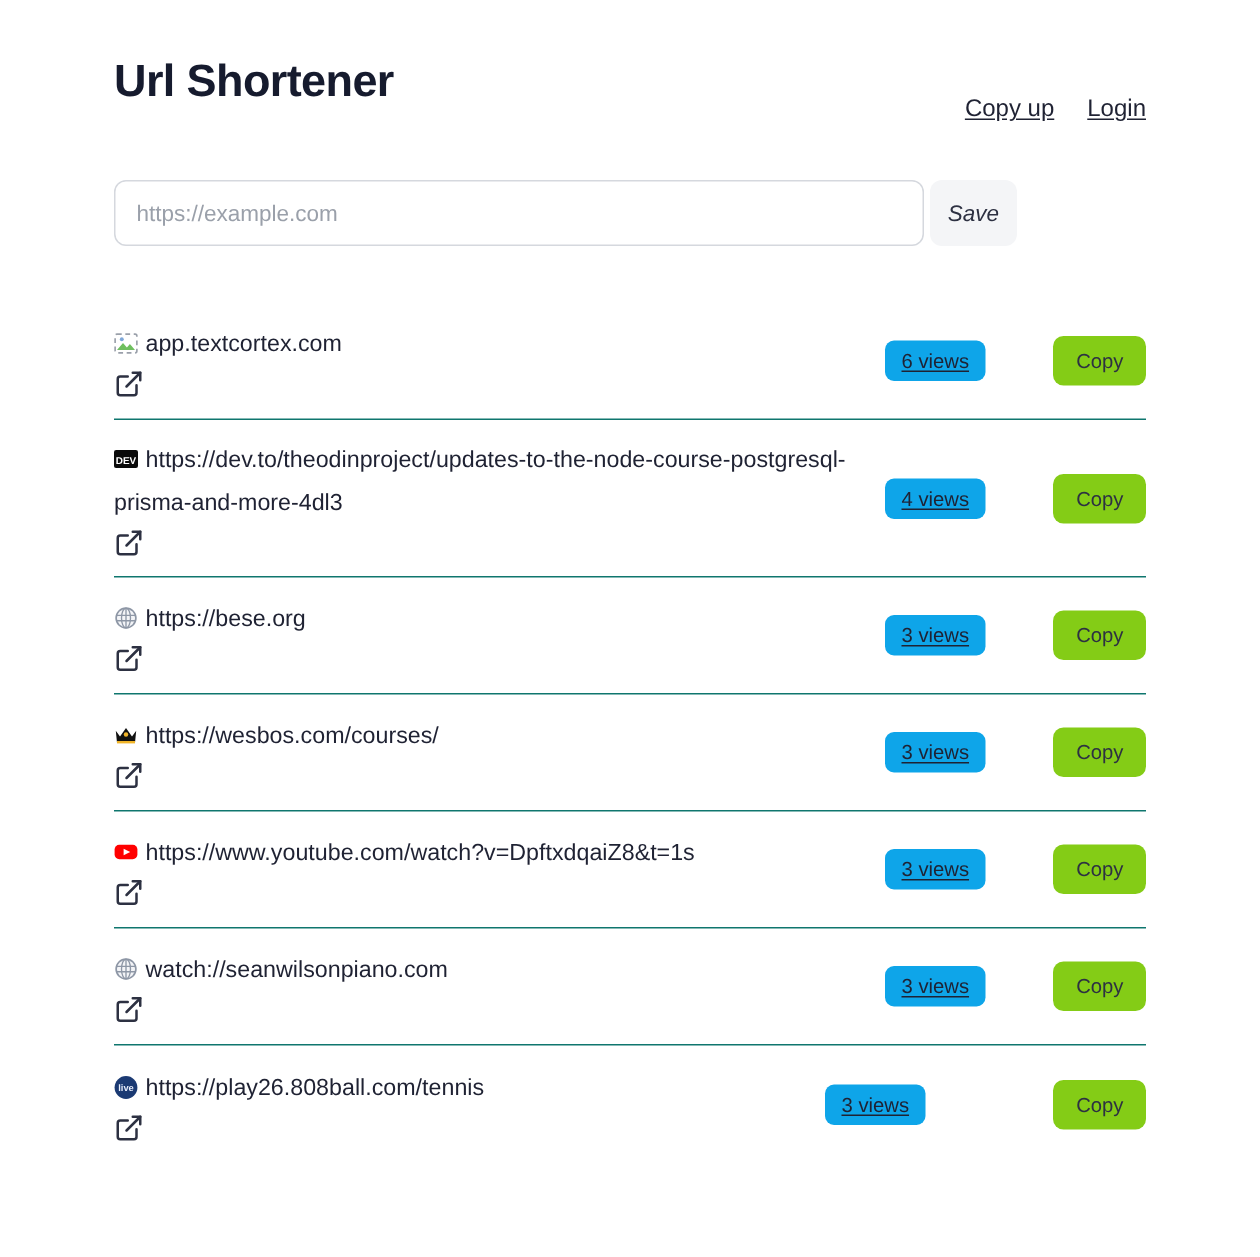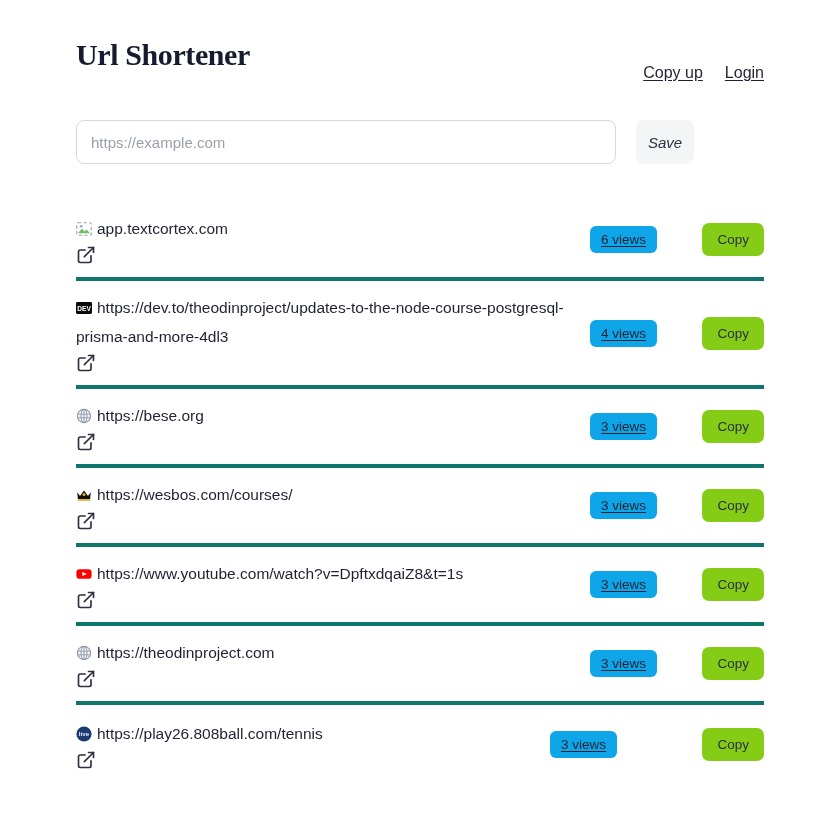--- a/index.html
+++ b/index.html
@@ -30,21 +30,20 @@
   .app-title {
     position: absolute;
     left: 0;
     top: 40px;
     margin: 0;
     font-size: 30px;
     line-height: 1;
     font-weight: 800;
     letter-spacing: -0.4px;
     color: #161b2e;
-    font-family: Liberation Serif, serif;
   }
   .nav {
     position: absolute;
     right: 0;
     top: 64px;
     display: flex;
     gap: 22px;
     align-items: baseline;
   }
   .nav-link {
@@ -52,21 +51,21 @@
     color: #1f2233;
     text-decoration: underline;
     text-underline-offset: 2px;
     cursor: pointer;
   }
 
   
   .form-row {
     display: flex;
     align-items: stretch;
-    gap: 16px;
+    gap: 0;
     height: 44px;
     margin-top: 24px;
   }
   .url-input {
     flex: 0 0 540px;
     width: 540px;
     height: 44px;
     box-sizing: border-box;
     border: 1px solid #d5d8de;
     border-radius: 8px;
@@ -96,21 +95,21 @@
   }
 
   
   .link-list {
     margin-top: 38px;
   }
   .link-row {
     position: relative;
     display: flex;
     align-items: center;
-    border-bottom: 4px solid #0f766e;
+    border-bottom: 1px solid #0f766e;
     padding: 12px 0 12px 0;
     min-height: 78px;
     box-sizing: border-box;
   }
   .link-row:last-child {
     border-bottom: none;
     gap: 40px;
   }
   .link-col {
     flex: 1 1 auto;
@@ -291,21 +290,21 @@
         <div class="copy-col">
           <button class="copy-btn">Copy</button>
         </div>
       </div>
       <div class="link-row">
         <div class="link-col">
           <div class="link-line"><span class="favicon"><svg viewBox="0 0 16 16" width="16" height="16" aria-hidden="true">
                 <circle cx="8" cy="8" r="6.6" fill="#f3f4f7" stroke="#8e97a6" stroke-width="1.1"></circle>
                 <ellipse cx="8" cy="8" rx="3" ry="6.6" fill="none" stroke="#8e97a6" stroke-width="0.9"></ellipse>
                 <path d="M1.6 6.2 H14.4 M1.6 9.8 H14.4 M8 1.4 V14.6" stroke="#8e97a6" stroke-width="0.9" fill="none"></path>
-              </svg></span><span>https://theodinproject.com</span></div>
+              </svg></span><span>watch://seanwilsonpiano.com</span></div>
           <span class="ext-link-icon"><svg viewBox="0 0 24 24" width="20" height="20" fill="none" stroke="currentColor" stroke-width="2" stroke-linecap="round" stroke-linejoin="round" aria-hidden="true">
               <path d="M18 13v6a2 2 0 0 1-2 2H5a2 2 0 0 1-2-2V8a2 2 0 0 1 2-2h6"></path>
               <polyline points="15 3 21 3 21 9"></polyline>
               <line x1="10" y1="14" x2="21" y2="3"></line>
             </svg></span>
         </div>
         <div class="views-col">
           <a class="views-badge">3 views</a>
         </div>
         <div class="copy-col">

